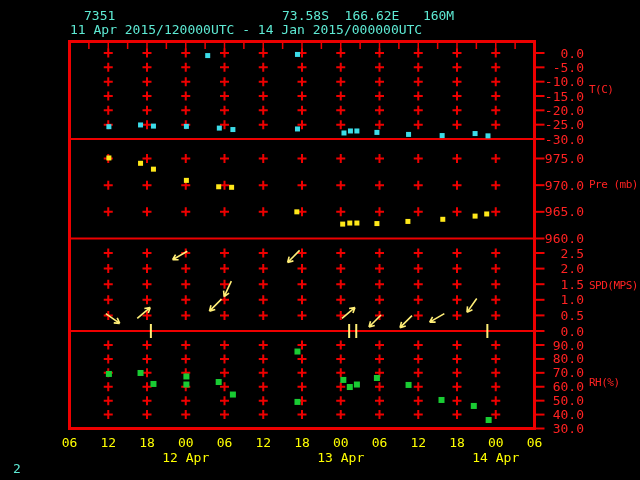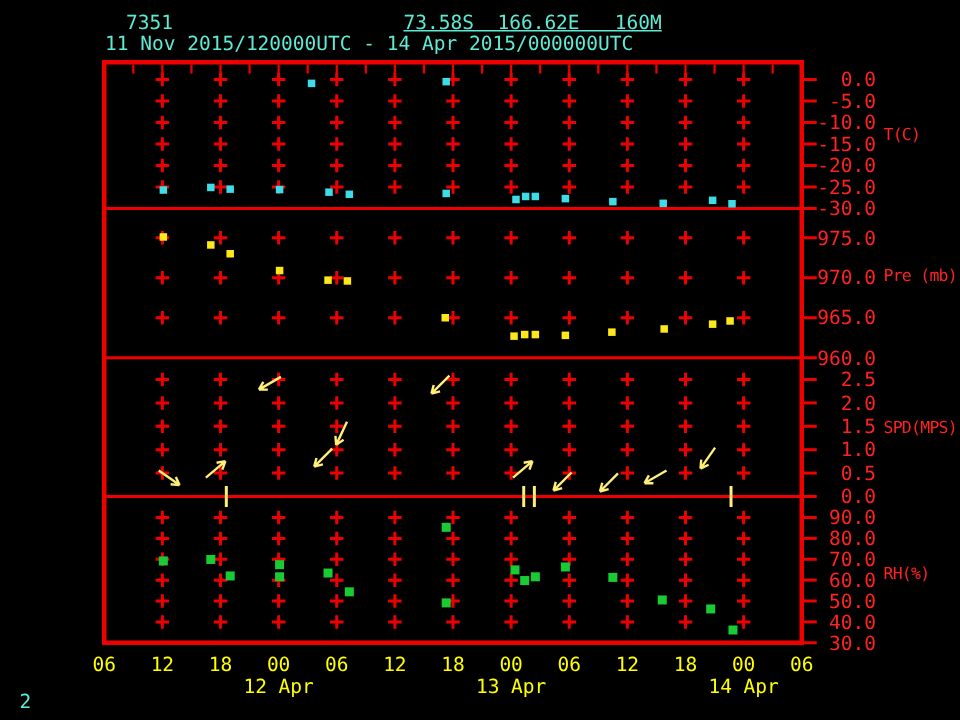--- a/index.html
+++ b/index.html
@@ -7,22 +7,22 @@
           font-family:"DejaVu Sans Mono",monospace;}
   .ytext{position:absolute;color:#5eead4;font-size:13px;line-height:13px;white-space:pre;}
   #chart{position:absolute;left:0;top:0;}
   text{font-family:"DejaVu Sans Mono",monospace;}
 </style>
 </head>
 <body>
 
 <div id="screen">
   <span class="ytext" style="left:84px;top:9px;">7351</span>
-  <span class="ytext" style="left:269px;top:9px;text-decoration:underline;">73.58S  166.62E   160M</span>
-  <span class="ytext" style="left:70px;top:23px;">11 Nov 2015/120000UTC - 14 Apr 2015/000000UTC</span>
+  <span class="ytext" style="left:282px;top:9px;">73.58S  166.62E   160M</span>
+  <span class="ytext" style="left:70px;top:23px;">11 Apr 2015/120000UTC - 14 Jan 2015/000000UTC</span>
   <span class="ytext" style="left:13px;top:462px;">2</span>
   <svg id="chart" width="640" height="480" viewBox="0 0 640 480">
       <line x1="88.875" y1="43" x2="88.875" y2="49" stroke="#ee0000" stroke-width="1.5"></line>
       <line x1="108.25" y1="43" x2="108.25" y2="49" stroke="#ee0000" stroke-width="1.5"></line>
       <line x1="127.625" y1="43" x2="127.625" y2="49" stroke="#ee0000" stroke-width="1.5"></line>
       <line x1="147" y1="43" x2="147" y2="49" stroke="#ee0000" stroke-width="1.5"></line>
       <line x1="166.375" y1="43" x2="166.375" y2="49" stroke="#ee0000" stroke-width="1.5"></line>
       <line x1="185.75" y1="43" x2="185.75" y2="49" stroke="#ee0000" stroke-width="1.5"></line>
       <line x1="205.125" y1="43" x2="205.125" y2="49" stroke="#ee0000" stroke-width="1.5"></line>
       <line x1="224.5" y1="43" x2="224.5" y2="49" stroke="#ee0000" stroke-width="1.5"></line>

